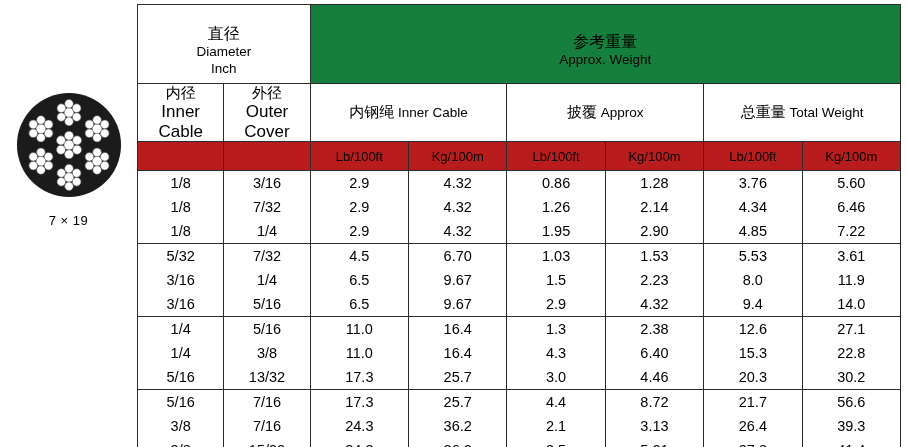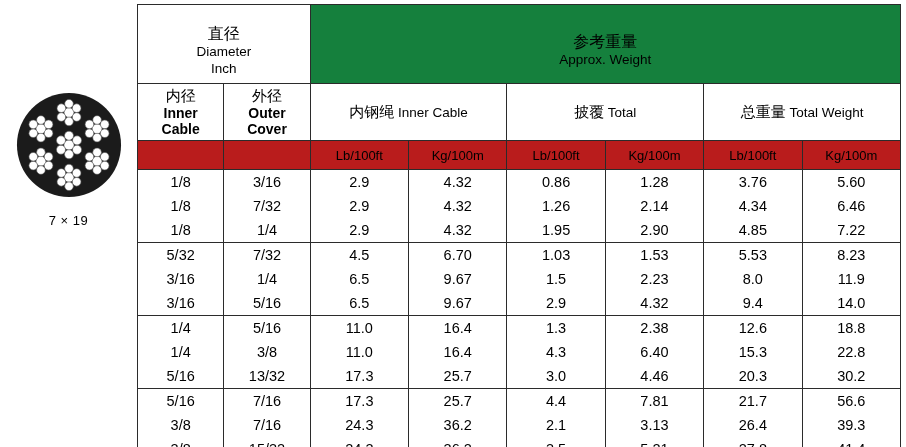--- a/index.html
+++ b/index.html
@@ -92,24 +92,23 @@
     font-size: 15px;
   }
   .sub-head .en {
     font-size: 13.5px;
   }
   .sub-head-stack .cn {
     font-size: 15px;
     display: block;
   }
   .sub-head-stack .en {
-    font-size: 14px;
+    font-size: 17px;
     display: block;
     line-height: 1.15;
-    font-weight: bold;
   }
   .unit-head {
     background: #b91c1c;
     height: 28px;
     font-size: 13px;
   }
   tr.data td {
     height: 24px;
     font-size: 14.5px;
     border-top: none;
@@ -228,21 +227,21 @@
             <span class="cn">外径</span>
             <span class="en">Outer</span>
             <span class="en">Cover</span>
           </th>
           <th class="sub-head" colspan="2">
             <span class="cn">内钢绳</span>
             <span class="en">Inner Cable</span>
           </th>
           <th class="sub-head" colspan="2">
             <span class="cn">披覆</span>
-            <span class="en">Total</span>
+            <span class="en">Approx</span>
           </th>
           <th class="sub-head" colspan="2">
             <span class="cn">总重量</span>
             <span class="en">Total Weight</span>
           </th>
         </tr>
         <tr>
           <th class="unit-head"></th>
           <th class="unit-head"></th>
           <th class="unit-head">Lb/100ft</th>
@@ -285,21 +284,21 @@
             <td>7.22</td>
           </tr>
           <tr class="data group-start">
             <td>5/32</td>
             <td>7/32</td>
             <td>4.5</td>
             <td>6.70</td>
             <td>1.03</td>
             <td>1.53</td>
             <td>5.53</td>
-            <td>8.23</td>
+            <td>3.61</td>
           </tr>
           <tr class="data">
             <td>3/16</td>
             <td>1/4</td>
             <td>6.5</td>
             <td>9.67</td>
             <td>1.5</td>
             <td>2.23</td>
             <td>8.0</td>
             <td>11.9</td>
@@ -315,21 +314,21 @@
             <td>14.0</td>
           </tr>
           <tr class="data group-start">
             <td>1/4</td>
             <td>5/16</td>
             <td>11.0</td>
             <td>16.4</td>
             <td>1.3</td>
             <td>2.38</td>
             <td>12.6</td>
-            <td>18.8</td>
+            <td>27.1</td>
           </tr>
           <tr class="data">
             <td>1/4</td>
             <td>3/8</td>
             <td>11.0</td>
             <td>16.4</td>
             <td>4.3</td>
             <td>6.40</td>
             <td>15.3</td>
             <td>22.8</td>
@@ -343,21 +342,21 @@
             <td>4.46</td>
             <td>20.3</td>
             <td>30.2</td>
           </tr>
           <tr class="data group-start">
             <td>5/16</td>
             <td>7/16</td>
             <td>17.3</td>
             <td>25.7</td>
             <td>4.4</td>
-            <td>7.81</td>
+            <td>8.72</td>
             <td>21.7</td>
             <td>56.6</td>
           </tr>
           <tr class="data">
             <td>3/8</td>
             <td>7/16</td>
             <td>24.3</td>
             <td>36.2</td>
             <td>2.1</td>
             <td>3.13</td>

